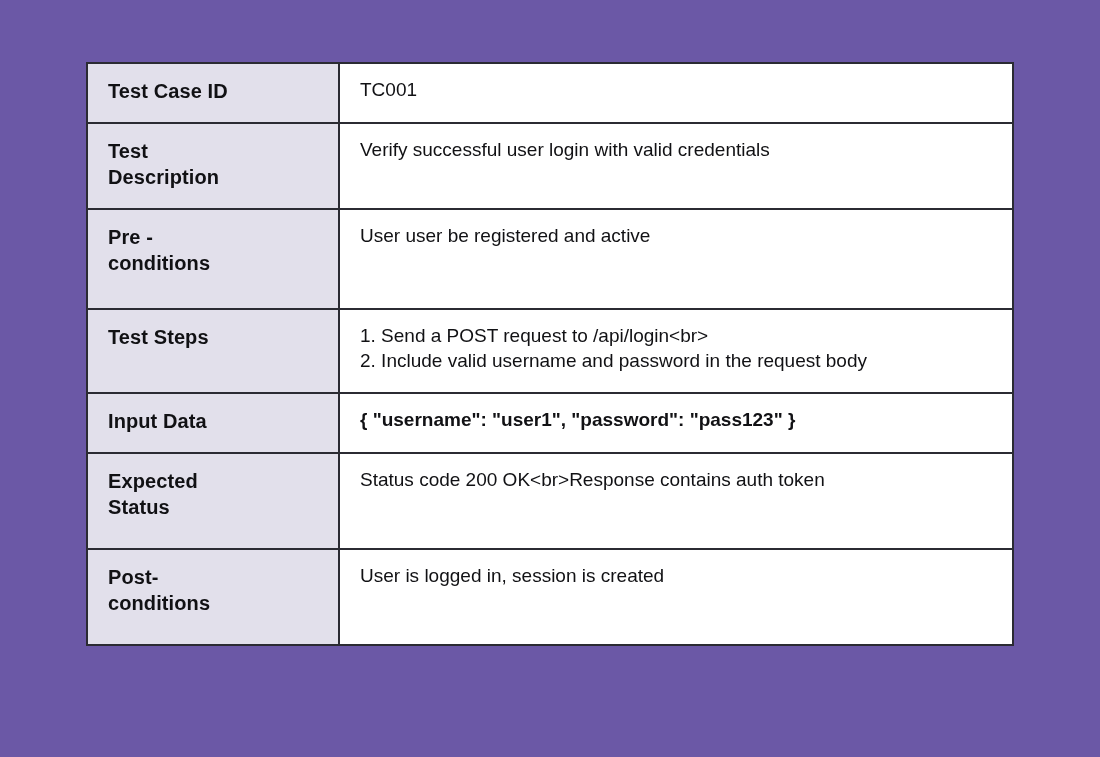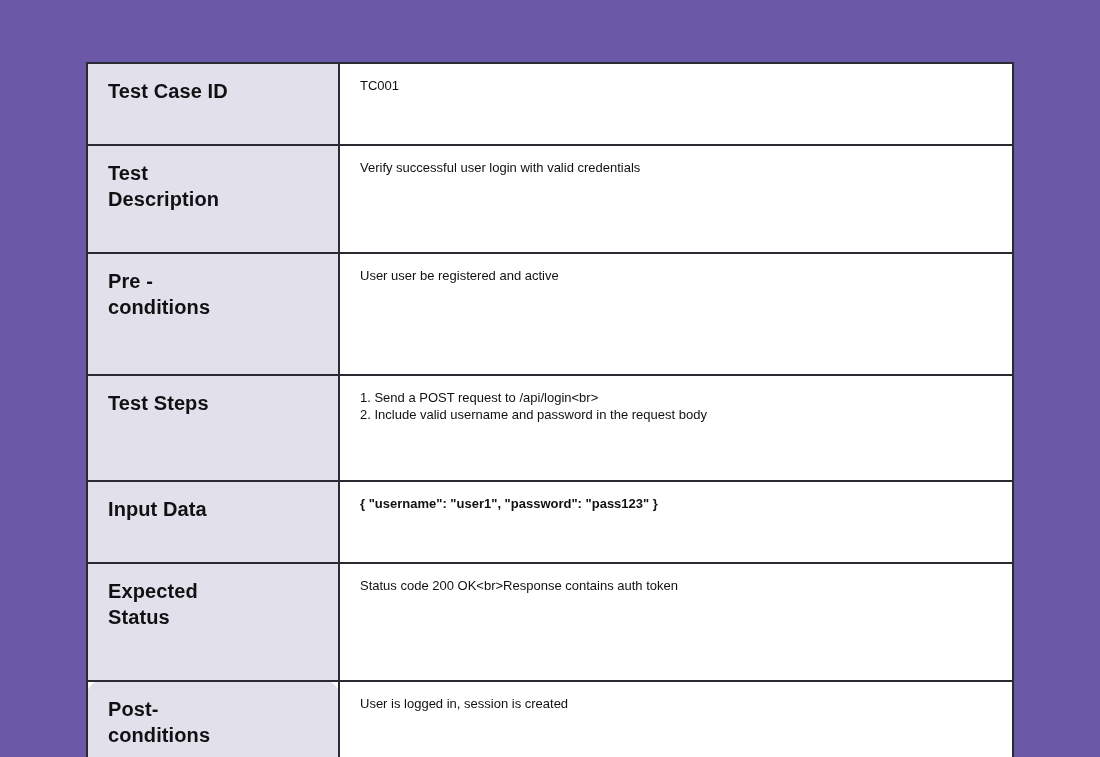--- a/index.html
+++ b/index.html
@@ -32,53 +32,53 @@
     box-shadow: 0 0 0 0 rgba(0,0,0,0);
   }
 
   #testcase-table tr {
     
   }
 
   #testcase-table td {
     border: 2px solid #2b2b33;
     vertical-align: top;
-    padding: 14px 18px 30px 20px;
+    padding: 14px 18px 8px 20px;
     color: #111114;
     line-height: 1.30;
   }
 
   
   td.label-cell {
     width: 212px;           
     background: #e2e0eb;
     font-weight: bold;
     font-size: 20px;
     letter-spacing: 0.1px;
   }
 
   
   td.value-cell {
     background: #ffffff;
     font-weight: normal;
-    font-size: 13px;
+    font-size: 19px;
   }
 
   td.value-cell.is-bold {
     font-weight: bold;
   }
 
   
   tr.row-h-70  td { height: 36px; }
   tr.row-h-96  td { height: 62px; }
   tr.row-h-108 td { height: 76px; }
   tr.row-h-94  td { height: 60px; }
   tr.row-h-70b td { height: 36px; margin-left: 23px; }
   tr.row-h-104 td { height: 72px; }
-  tr.row-h-100 td { height: 72px; border-radius: 14px; }
+  tr.row-h-100 td { height: 72px; }
 
   .value-line { display: block; }
   .value-line + .value-line { margin-top: 0; }
 </style>
 </head>
 <body>
 
 <div id="stage">
 
   <table id="testcase-table">

